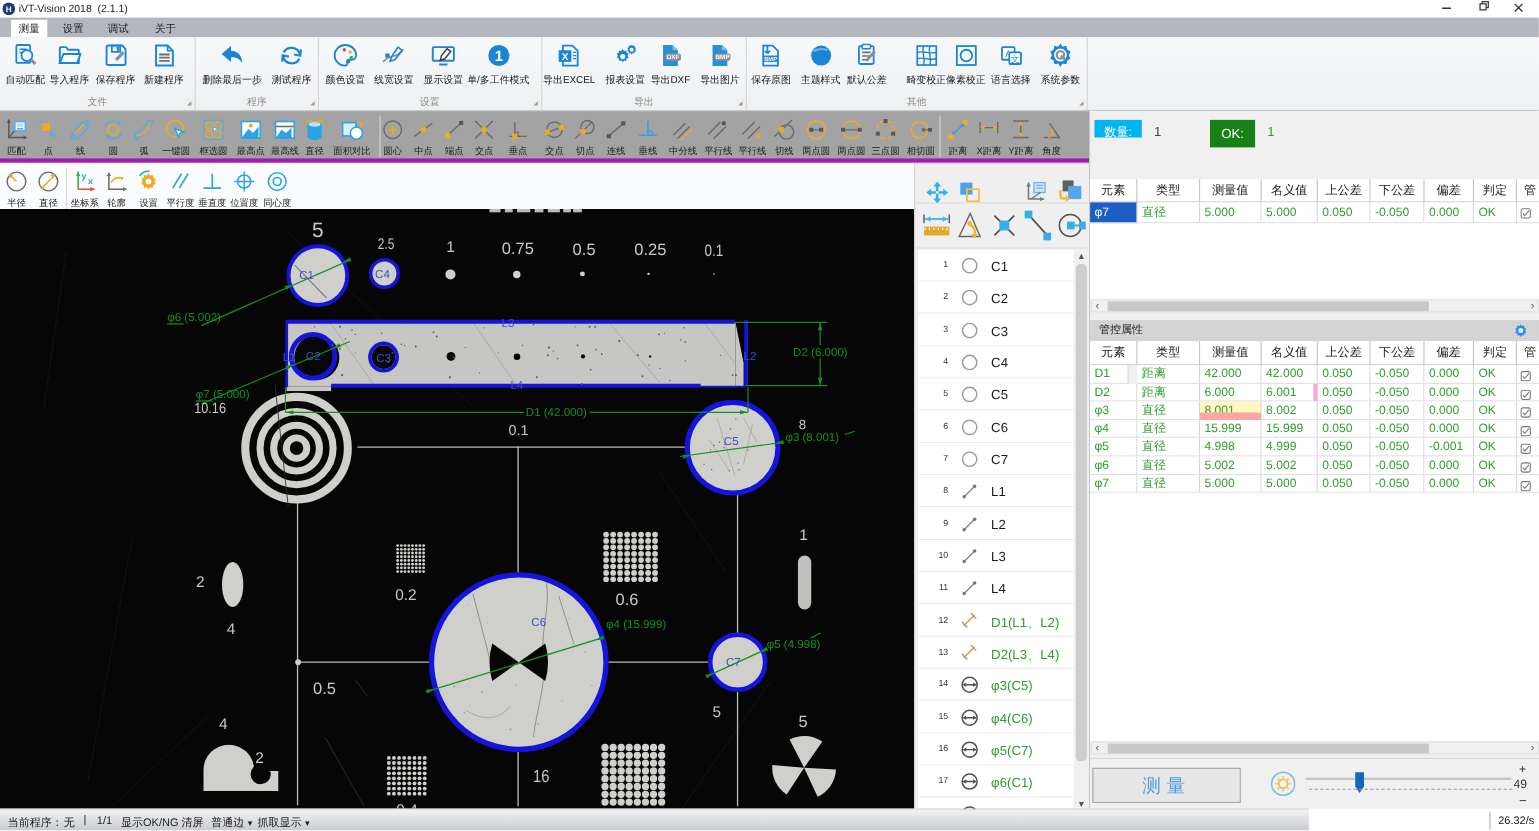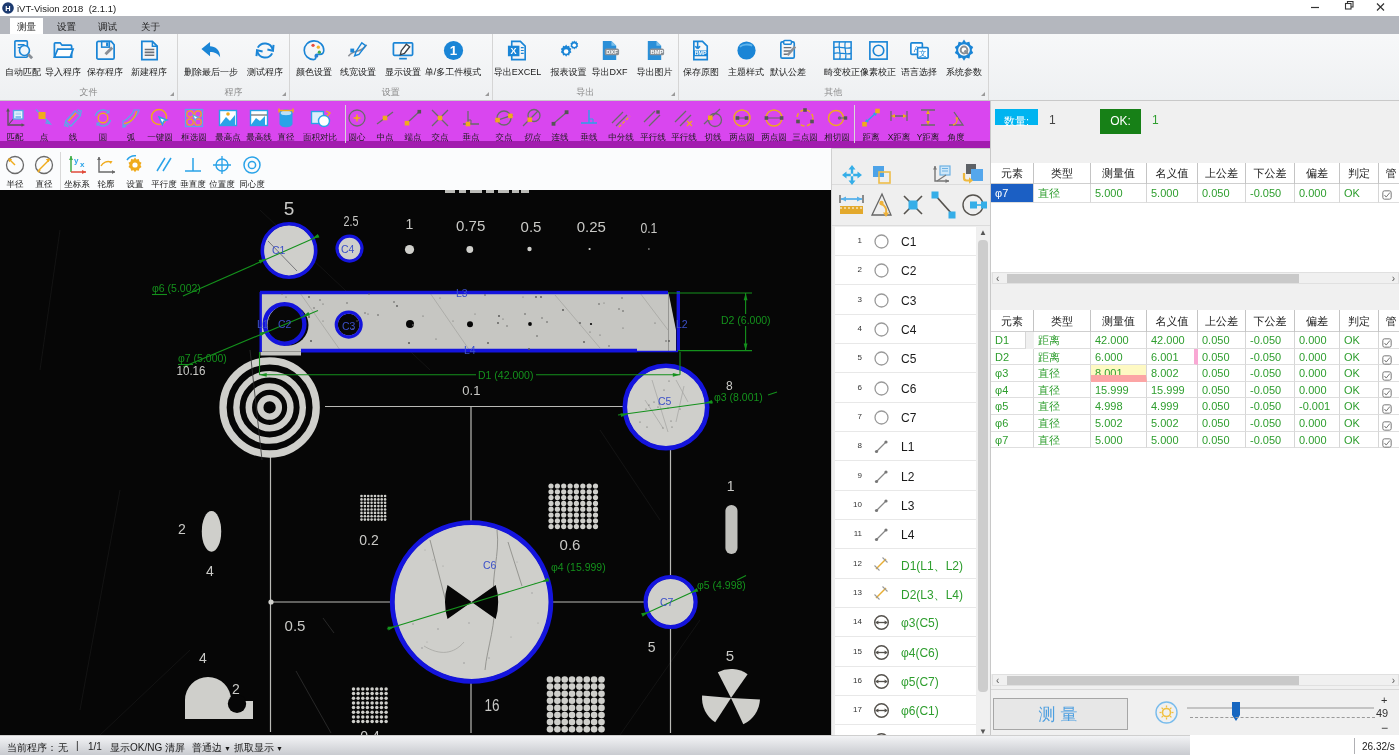--- a/index.html
+++ b/index.html
@@ -14,21 +14,21 @@
 .menutab { position:absolute; top:2px; height:16px; font-size:9.5px; color:#1a1a1a; text-align:center; line-height:17px; }
 
 #ribbon { position:absolute; left:0; top:34px; width:1399px; height:67px; background:linear-gradient(#f7f8f9,#eef0f2); border-bottom:1px solid #c9c9c9; }
 .rgroup { position:absolute; top:0; height:66px; border-right:1px solid #d5d5d5; }
 .rlabel { position:absolute; bottom:1px; width:100%; text-align:center; font-size:9px; color:#8a8a8a; }
 .ritem { position:absolute; top:3px; width:64px; text-align:center; }
 .ritem .ric { height:26px; display:flex; align-items:center; justify-content:center; }
 .ritem .rtx { font-size:9px; color:#1a1a1a; margin-top:3px; white-space:nowrap; }
 .corner { position:absolute; bottom:3px; width:6px; height:6px; }
 
-#row2 { position:absolute; left:0; top:101px; width:990px; height:47px; background:#d946ef; border-bottom:7px solid #a21caf; }
+#row2 { position:absolute; left:0; top:101px; width:990px; height:47px; background:#a3a3a3; border-bottom:4px solid #a21caf; }
 #row3 { position:absolute; left:0; top:148px; width:831px; height:42px; background:#fbfcfd; }
 .titem { position:absolute; top:4px; text-align:center; }
 .titem .tic { height:26px; display:flex; align-items:center; justify-content:center; }
 .titem .ttx { font-size:8.5px; color:#1a1a1a; margin-top:1px; white-space:nowrap; }
 .vsep { position:absolute; top:4px; height:38px; border-left:1px solid #d8d8d8; }
 
 #imgarea { position:absolute; left:0; top:190px; width:831px; height:545px; background:#060606; }
 
 #listpanel { position:absolute; left:831px; top:148px; width:159px; height:587px; background:#efefef; border-left:1px solid #d0d0d0; border-top:1px solid #d0d0d0; }
 #lp-t1 { position:absolute; left:0; top:3px; width:158px; height:33px; border-bottom:1px solid #dcdcdc; }
@@ -498,21 +498,21 @@
         <div class="tic">
           <svg width="22" height="22" viewBox="0 0 22 22">
             <circle cx="11" cy="11" r="7" stroke="#6a6a6a" stroke-width="1.3" fill="none"></circle>
             <path d="M2 14 L20 8" stroke="#6a6a6a" stroke-width="1.2"></path>
             <rect x="2.3" y="10.8" width="4.6" height="4.6" fill="#f0ab1c"></rect>
             <rect x="15.099999999999998" y="6.6000000000000005" width="4.6" height="4.6" fill="#f0ab1c"></rect>
           </svg>
         </div>
         <div class="ttx">交点</div>
       </div>
-<div class="titem" style="left:503.0px;width:58px;font-style:italic;">
+<div class="titem" style="left:503.0px;width:58px;">
         <div class="tic">
           <svg width="22" height="22" viewBox="0 0 22 22">
             <circle cx="13" cy="8.5" r="6" stroke="#6a6a6a" stroke-width="1.3" fill="none"></circle>
             <path d="M2 19 L17 4" stroke="#6a6a6a" stroke-width="1.2"></path>
             <rect x="6.500000000000001" y="10.399999999999999" width="4.6" height="4.6" fill="#f0ab1c"></rect>
           </svg>
         </div>
         <div class="ttx">切点</div>
       </div>
 <div class="titem" style="left:531.0px;width:58px;">
@@ -1521,20 +1521,24 @@
             <rect x="1" y="1" width="10" height="10" rx="2" fill="none" stroke="#777" stroke-width="1.2"></rect>
             <path d="M3 6 l2 2.5 L9.5 3" stroke="#777" stroke-width="1.2" fill="none"></path>
           </svg></div>
       </div>
 <div class="abs" style="left:0;top:102px;width:409px;height:69px;background:#fff;"></div>
 <div class="hscroll" style="left:1px;top:171px;width:407px;">
         <span class="arr" style="left:3px;top:0px">‹</span>
         <div class="hthumb" style="left:14px;width:292px"></div>
         <span class="arr" style="right:3px;top:0px">›</span>
       </div>
+<div class="sechead" style="top:190px;">管控属性<span class="abs" style="left:385px;top:3px"><svg width="13" height="13" viewBox="0 0 24 24">
+            <path d="M12 1.5 l2 3 3.4-.8 .8 3.4 3 2 -1.6 3 1.6 3 -3 2 -.8 3.4 -3.4-.8 -2 3 -2-3 -3.4.8 -.8-3.4 -3-2 1.6-3 -1.6-3 3-2 .8-3.4 3.4.8 Z" fill="#1e90ff"></path>
+            <circle cx="12" cy="12" r="4.2" fill="#f0f0f0"></circle>
+          </svg></span></div>
 <div class="abs" style="left:0;top:209px;width:409px;background:#fff;">
         <div class="abs" style="left:0;top:0;width:409px;height:22px;background:#fff;border-bottom:1px solid #cfcfcf"></div>
         <div class="abs" style="left:0px;top:0;width:43px;height:22px;border-right:1px solid #c4c4c4;font-size:11px;color:#1a1a1a;text-align:center;line-height:22px">元素</div>
         <div class="abs" style="left:43px;top:0;width:57px;height:22px;border-right:1px solid #c4c4c4;font-size:11px;color:#1a1a1a;text-align:center;line-height:22px">类型</div>
         <div class="abs" style="left:100px;top:0;width:56px;height:22px;border-right:1px solid #c4c4c4;font-size:11px;color:#1a1a1a;text-align:center;line-height:22px">测量值</div>
         <div class="abs" style="left:156px;top:0;width:51px;height:22px;border-right:1px solid #c4c4c4;font-size:11px;color:#1a1a1a;text-align:center;line-height:22px">名义值</div>
         <div class="abs" style="left:207px;top:0;width:48px;height:22px;border-right:1px solid #c4c4c4;font-size:11px;color:#1a1a1a;text-align:center;line-height:22px">上公差</div>
         <div class="abs" style="left:255px;top:0;width:49px;height:22px;border-right:1px solid #c4c4c4;font-size:11px;color:#1a1a1a;text-align:center;line-height:22px">下公差</div>
         <div class="abs" style="left:304px;top:0;width:45px;height:22px;border-right:1px solid #c4c4c4;font-size:11px;color:#1a1a1a;text-align:center;line-height:22px">偏差</div>
         <div class="abs" style="left:349px;top:0;width:39px;height:22px;border-right:1px solid #c4c4c4;font-size:11px;color:#1a1a1a;text-align:center;line-height:22px">判定</div>

